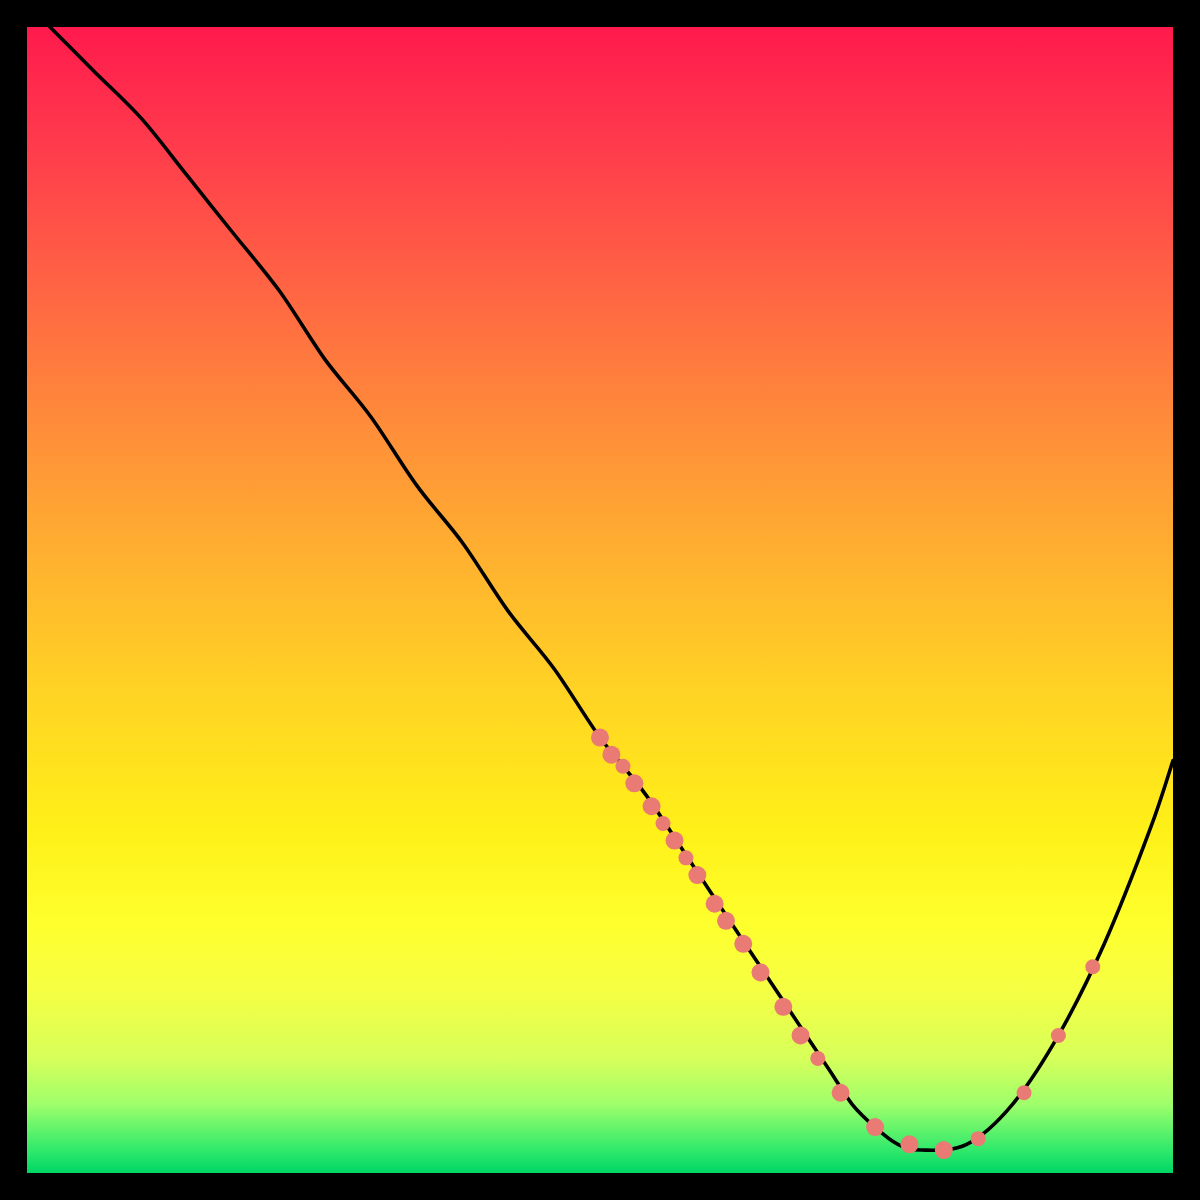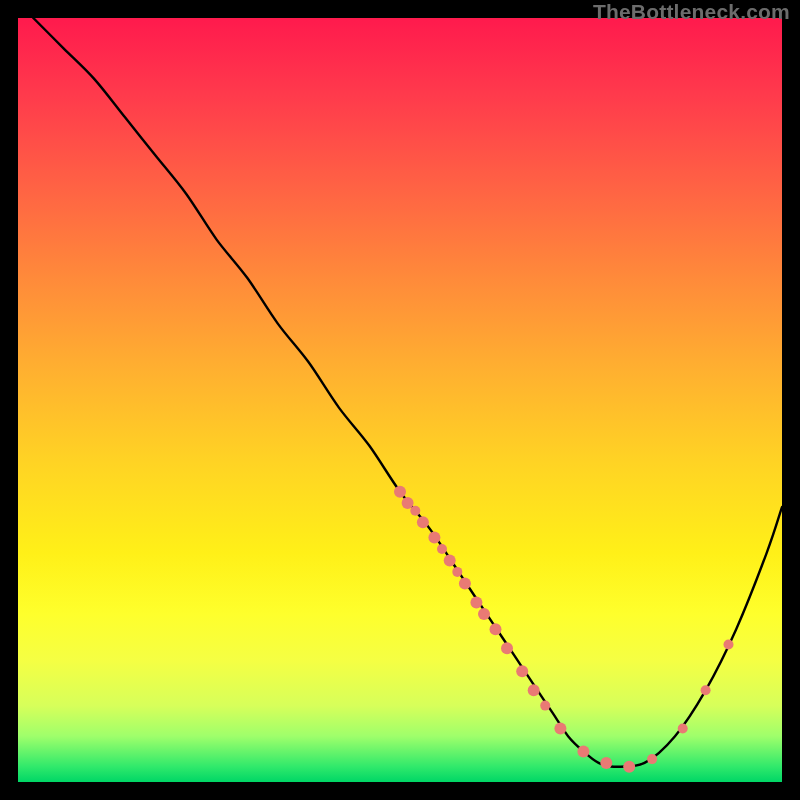--- a/index.html
+++ b/index.html
@@ -84,14 +84,13 @@
           <circle cx="565.4" cy="733.4" r="6" fill="#e97a74"></circle>
           <circle cx="588.3" cy="744.9" r="6" fill="#e97a74"></circle>
           <circle cx="611.2" cy="748.7" r="6" fill="#e97a74"></circle>
           <circle cx="634.1" cy="741.1" r="5" fill="#e97a74"></circle>
           <circle cx="664.7" cy="710.5" r="5" fill="#e97a74"></circle>
           <circle cx="687.6" cy="672.3" r="5" fill="#e97a74"></circle>
           <circle cx="710.5" cy="626.5" r="5" fill="#e97a74"></circle>
         </g>
     </svg>
   </div>
-  <div class="watermark">TheBottleneck.com</div>
 </div>
 
 </body></html>

